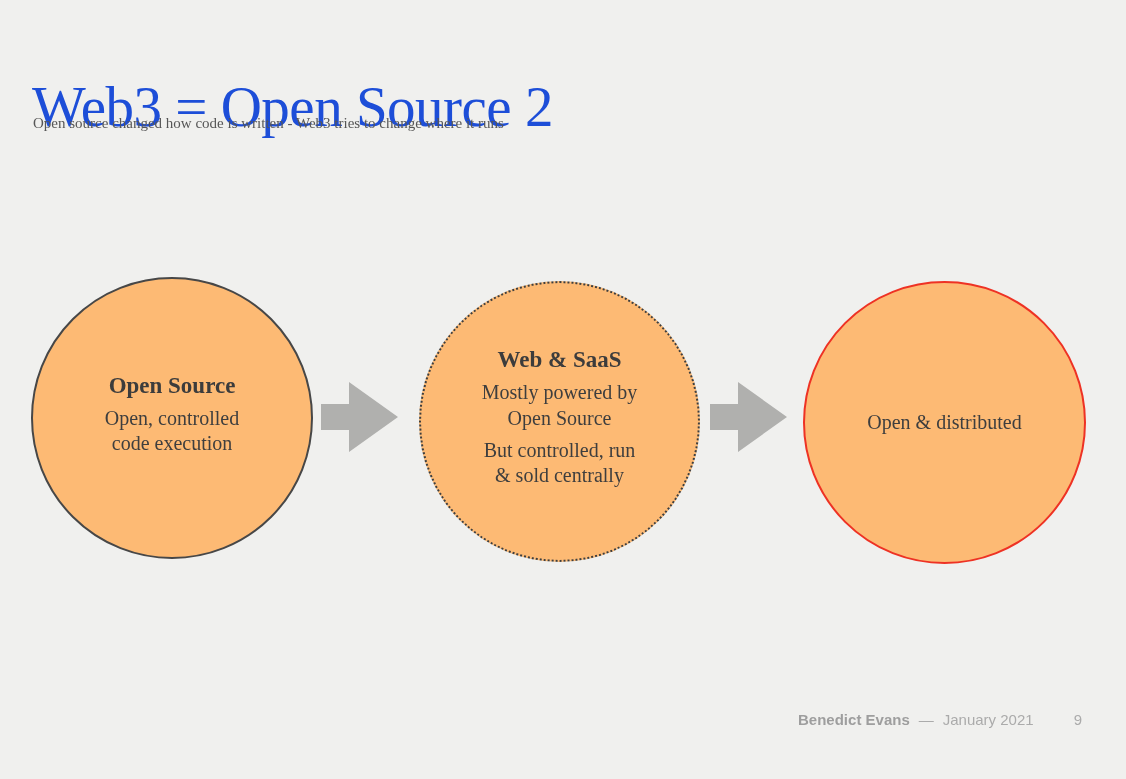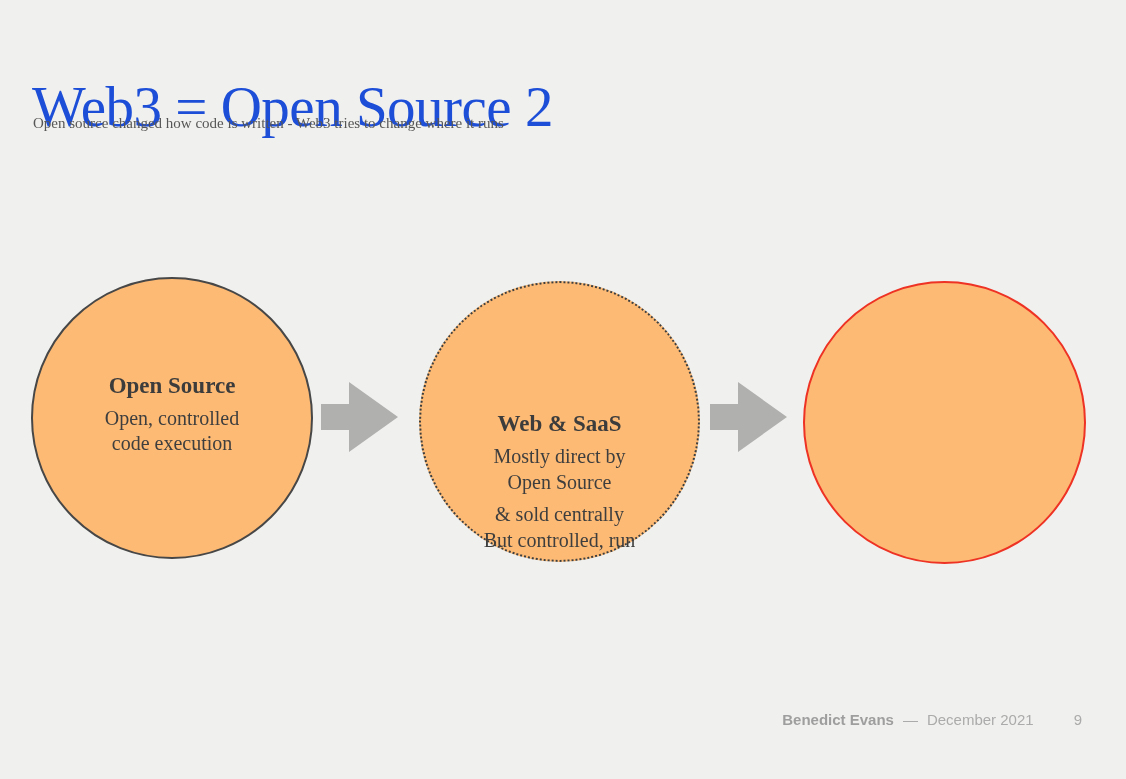--- a/index.html
+++ b/index.html
@@ -19,21 +19,21 @@
     position:absolute;left:33px;top:115px;
     font-size:15px;color:#565656;white-space:nowrap;
   }
   .node{
     position:absolute;border-radius:50%;
     background:#fdba74;
     display:flex;align-items:center;justify-content:center;
     text-align:center;color:#3e3e3e;
   }
   #node-1{left:31px;top:277px;width:278px;height:278px;border:2.5px solid #474747;}
-  #node-2{left:419px;top:281px;width:277px;height:277px;border:2.5px dotted #3e3e3e;align-items:flex-end;}
+  #node-2{left:419px;top:281px;width:277px;height:277px;border:2.5px dotted #3e3e3e;}
   #node-3{left:803px;top:281px;width:279px;height:279px;border:2.5px solid #ee3224;}
   .node-inner{max-width:230px;}
   .node-title{
     font-size:23px;font-weight:bold;color:#3c3c3c;
     margin:0 0 4px 0;
   }
   .node-para{font-size:20px;line-height:1.27;margin:7px 0;}
   .node-line{display:block;}
   .arrow{position:absolute;top:381px;width:78px;height:72px;}
   #arrow-1{left:321px;}
@@ -70,43 +70,44 @@
     </div>
 
     <svg class="arrow" id="arrow-1" viewBox="0 0 78 72">
       <polygon points="0,23 28,23 28,1 77,36 28,71 28,49 0,49" fill="#b0b0ae"></polygon>
     </svg>
 
     <div class="node" id="node-2">
       <div class="node-inner">
         <div class="node-title">Web &amp; SaaS</div>
         <div class="node-para">
-          <span class="node-line">Mostly direct by</span>
+          <span class="node-line">Mostly powered by</span>
           <span class="node-line">Open Source</span>
         </div>
         <div class="node-para">
+          <span class="node-line">But controlled, run</span>
           <span class="node-line">&amp; sold centrally</span>
-          <span class="node-line">But controlled, run</span>
         </div>
       </div>
     </div>
 
     <svg class="arrow" id="arrow-2" viewBox="0 0 78 72">
       <polygon points="0,23 28,23 28,1 77,36 28,71 28,49 0,49" fill="#b0b0ae"></polygon>
     </svg>
 
     <div class="node" id="node-3">
       <div class="node-inner">
         <div class="node-para">
+          <span class="node-line">Open &amp; distributed</span>
         </div>
       </div>
     </div>
 
   </div>
 
   <div class="footer">
     <span class="footer-author">Benedict Evans</span>
     <span class="footer-sep">—</span>
-    <span class="footer-date">December 2021</span>
+    <span class="footer-date">January 2021</span>
     <span class="footer-page">9</span>
   </div>
 
 </div>
 
 </body></html>

